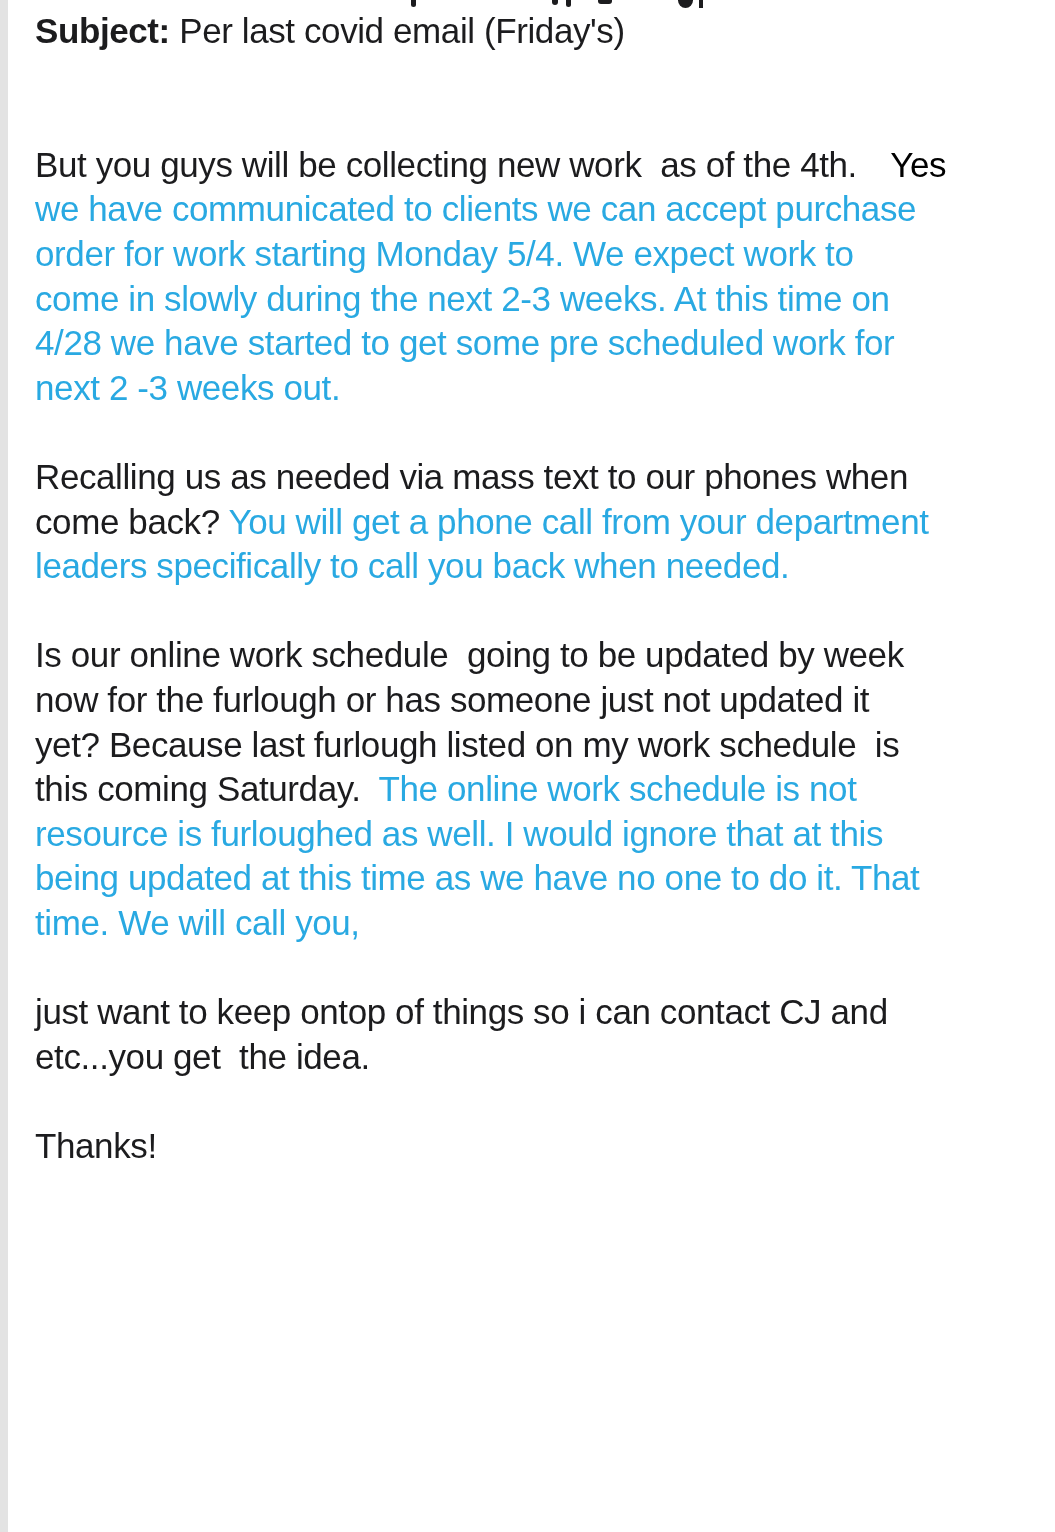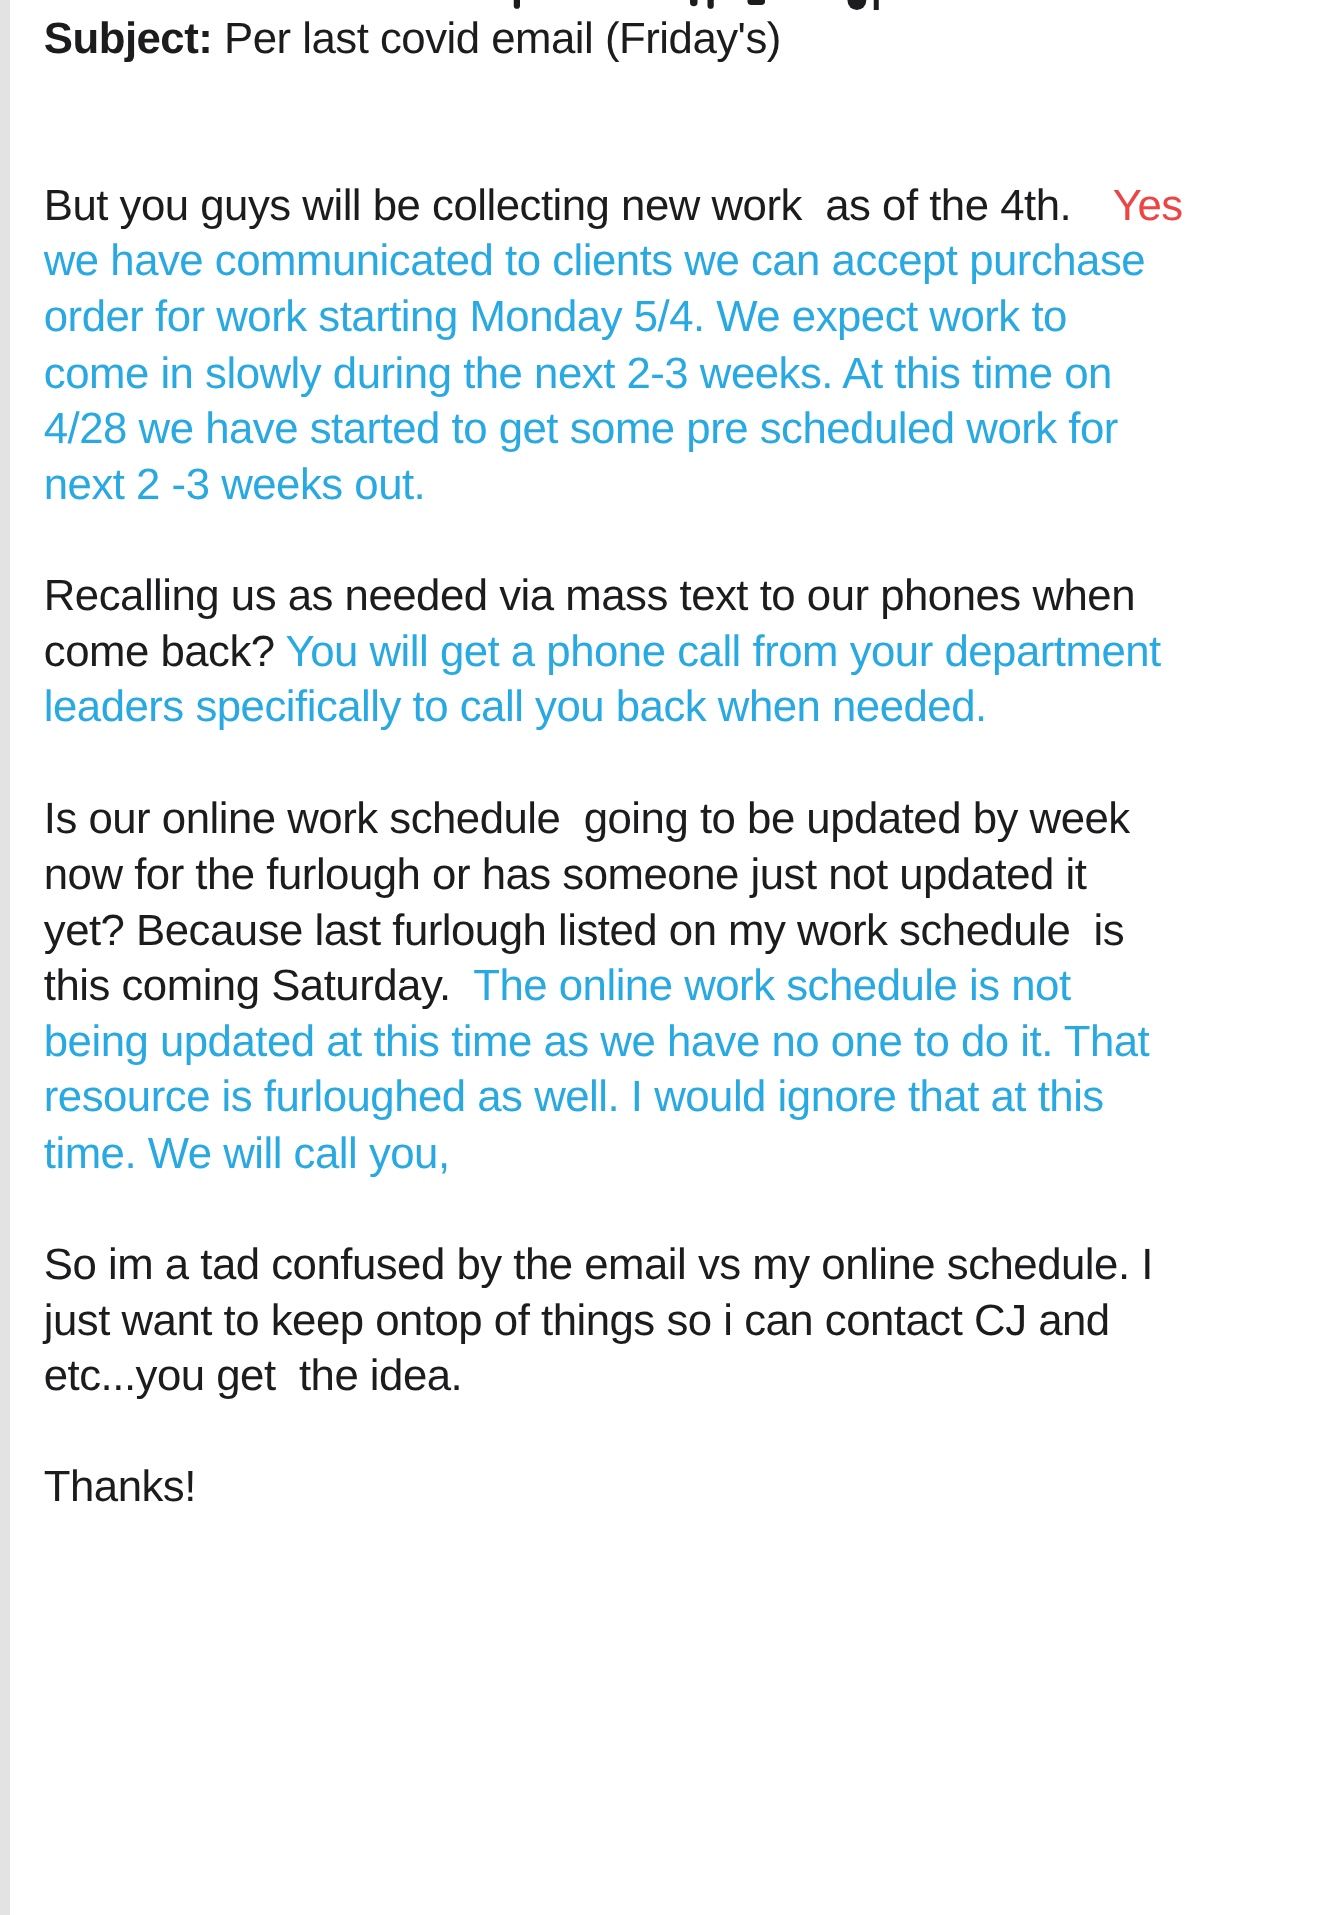--- a/index.html
+++ b/index.html
@@ -62,42 +62,41 @@
   <span class="frag frag-descender" style="left: 598px; width: 14px; height: 4px; background: rgb(28, 28, 30);"></span>
   <span class="frag frag-loop" style="left: 678px; width: 15px; height: 8px; background: rgb(28, 28, 30);"></span>
   <span class="frag" style="left: 699px; width: 4px; height: 8px; background: rgb(28, 28, 30);"></span>
 </div>
 
 <main class="email-body" style="color: rgb(28, 28, 30);">
     <div class="para" style="margin-top: 0px;">
       <div class="line"><span class="seg-bold">Subject:</span><span> Per last covid email (Friday's)</span></div>
     </div>
     <div class="para" style="margin-top: 89.2px;">
-      <div class="line"><span>But you guys will be collecting new work  as of the 4th. </span><span style="color: #ef4444; margin-left: 24px;">Yes</span></div>
+      <div class="line"><span>But you guys will be collecting new work  as of the 4th. </span><span style="color: #000000; margin-left: 24px;">Yes</span></div>
       <div class="line"><span style="color: rgb(41, 169, 226);">we have communicated to clients we can accept purchase</span></div>
       <div class="line"><span style="color: rgb(41, 169, 226);">order for work starting Monday 5/4. We expect work to</span></div>
       <div class="line"><span style="color: rgb(41, 169, 226);">come in slowly during the next 2-3 weeks. At this time on</span></div>
       <div class="line"><span style="color: rgb(41, 169, 226);">4/28 we have started to get some pre scheduled work for</span></div>
       <div class="line"><span style="color: rgb(41, 169, 226);">next 2 -3 weeks out.</span></div>
     </div>
     <div class="para" style="margin-top: 44.6px;">
       <div class="line"><span>Recalling us as needed via mass text to our phones when</span></div>
       <div class="line"><span>come back? </span><span style="color: rgb(41, 169, 226);">You will get a phone call from your department</span></div>
       <div class="line"><span style="color: rgb(41, 169, 226);">leaders specifically to call you back when needed.</span></div>
     </div>
     <div class="para" style="margin-top: 44.6px;">
       <div class="line"><span>Is our online work schedule  going to be updated by week</span></div>
       <div class="line"><span>now for the furlough or has someone just not updated it</span></div>
       <div class="line"><span>yet? Because last furlough listed on my work schedule  is</span></div>
       <div class="line"><span>this coming Saturday.  </span><span style="color: rgb(41, 169, 226);">The online work schedule is not</span></div>
+      <div class="line"><span style="color: rgb(41, 169, 226);">resource is furloughed as well. I would ignore that at this</span></div>
       <div class="line"><span style="color: rgb(41, 169, 226);">being updated at this time as we have no one to do it. That</span></div>
-      <div class="line"><span style="color: rgb(41, 169, 226);">resource is furloughed as well. I would ignore that at this</span></div>
       <div class="line"><span style="color: rgb(41, 169, 226);">time. We will call you,</span></div>
     </div>
     <div class="para" style="margin-top: 44.6px;">
-      <div class="line"><span>So im a tad confused by the email vs my online schedule. I</span></div>
       <div class="line"><span>just want to keep ontop of things so i can contact CJ and</span></div>
       <div class="line"><span>etc...you get  the idea.</span></div>
     </div>
     <div class="para" style="margin-top: 44.6px;">
       <div class="line"><span>Thanks!</span></div>
     </div>
   </main>
 
 </body></html>

